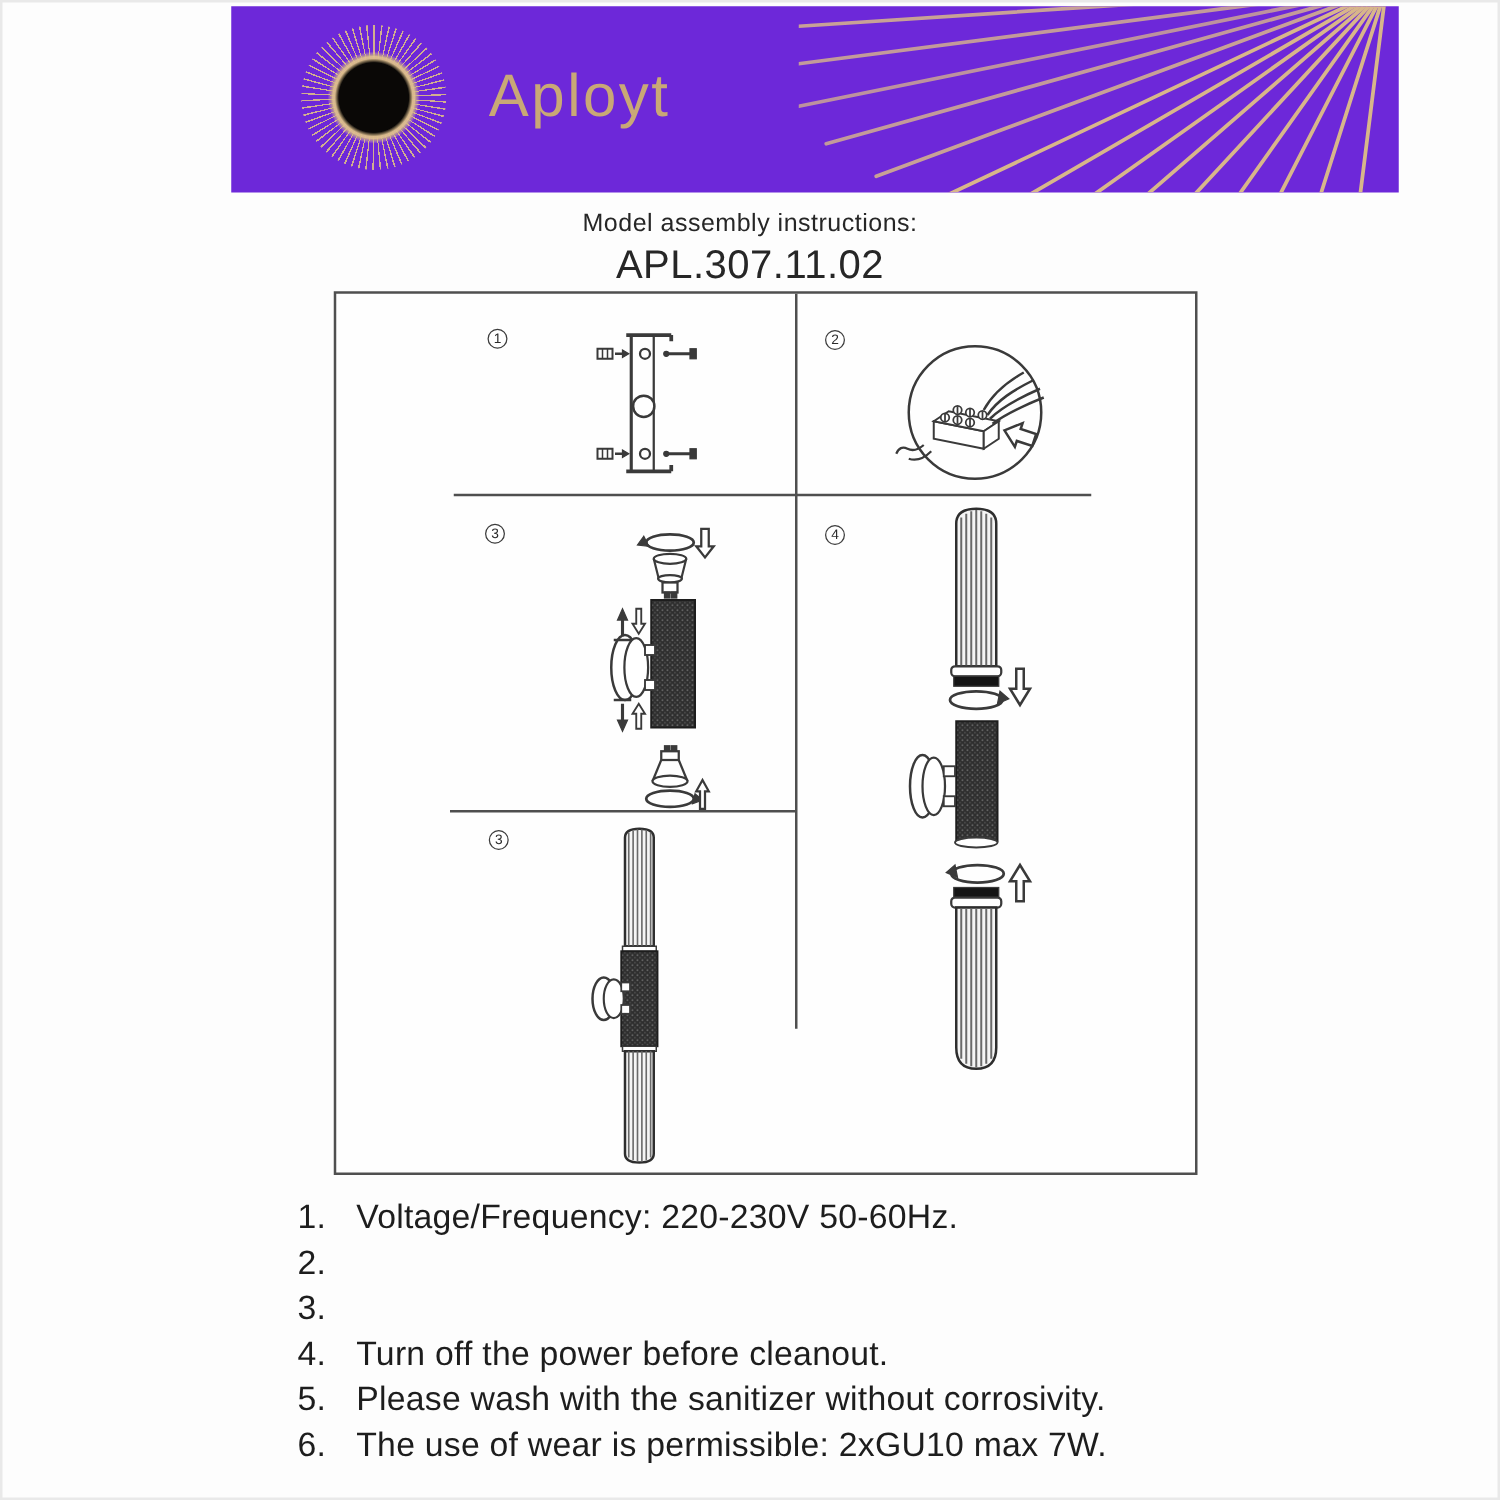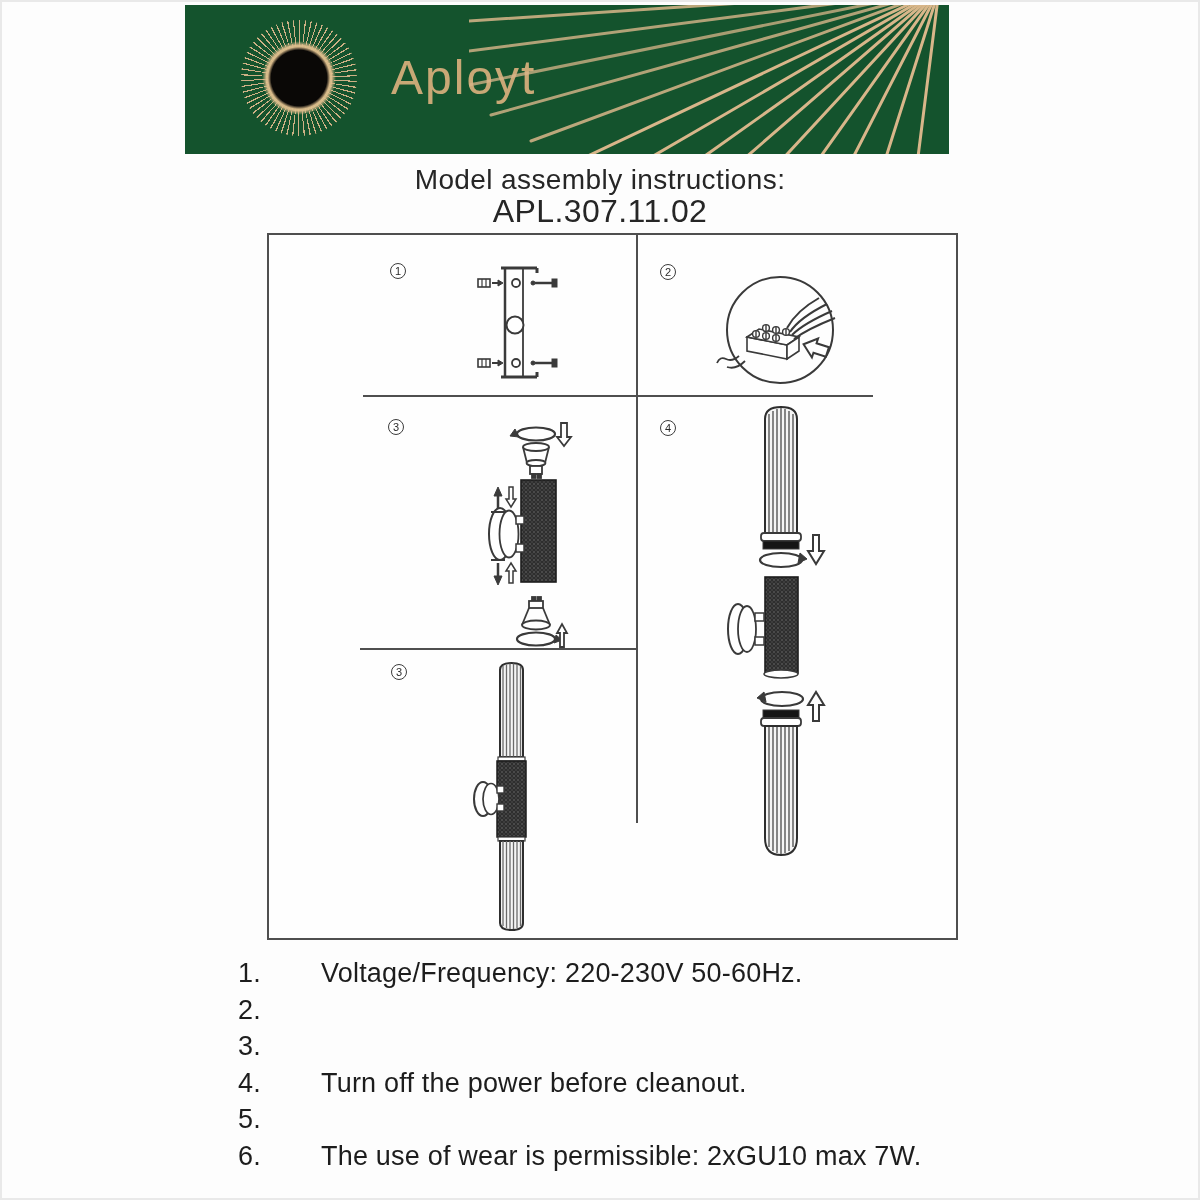--- a/index.html
+++ b/index.html
@@ -4,41 +4,41 @@
 <style>
   html,body{margin:0;padding:0;background:#ffffff;}
   .page{
     position:relative;width:1200px;height:1200px;margin:0 auto;
     background:#fdfdfd;overflow:hidden;
     font-family:"Liberation Sans", sans-serif;
     box-shadow:inset 0 0 0 2px #e9e9e9;
   }
   
   .banner{
-    position:absolute;left:185px;top:5px;width:764px;height:149px;
-    background:#14532d;overflow:hidden;
+    position:absolute;left:185px;top:5px;width:934px;height:149px;
+    background:#6d28d9;overflow:hidden;
   }
   .sunburst{
     position:absolute;left:56px;top:15px;width:116px;height:116px;border-radius:50%;
     background:repeating-conic-gradient(rgba(216,182,138,.95) 0deg 1.3deg, rgba(10,8,6,0) 1.3deg 5.8deg);
   }
   .sunburst::before{
     content:"";position:absolute;inset:0;border-radius:50%;
     background:
       radial-gradient(circle, rgba(10,8,6,0) 0 34%, rgba(236,203,150,.9) 38% 40%, rgba(10,8,6,0) 45%),
       radial-gradient(circle, #0a0806 0 37%, rgba(10,8,6,0) 43% 72%, rgba(10,8,6,.78) 90%, #0a0806 99%);
   }
   .brand{
     position:absolute;left:206px;top:44px;width:200px;
     color:#c9a876;font-size:48px;font-weight:300;letter-spacing:2px;line-height:58px;
   }
   .rays{position:absolute;right:0;top:0;width:480px;height:149px;}
   
   .title-wrap{position:absolute;left:0;top:163px;width:1200px;text-align:center;color:#262626;}
-  .title-line1{font-size:28px;letter-spacing:.4px;line-height:33px;}
+  .title-line1{font-size:20px;letter-spacing:.4px;line-height:33px;}
   .title-line2{font-size:32px;letter-spacing:.4px;line-height:31px;}
   
   .diagram{
     position:absolute;left:267px;top:233px;width:691px;height:707px;
     border:2px solid #4f4f4f;background:#fefefe;box-sizing:border-box;
   }
   .divider{position:absolute;background:#4f4f4f;}
   .div-vert{left:367px;top:0;width:2px;height:588px;}
   .div-h-main{left:94px;top:160px;width:510px;height:2px;}
   .div-h-left2{left:91px;top:413px;width:277px;height:2px;}
@@ -50,21 +50,21 @@
   .pn1{left:121px;top:28px;}
   .pn2{left:391px;top:29px;}
   .pn3{left:119px;top:184px;}
   .pn4{left:391px;top:185px;}
   .pn5{left:122px;top:429px;}
   .art{position:absolute;left:0;top:0;}
   
   .instructions{position:absolute;left:238px;top:956px;width:800px;color:#1d1d1d;}
   .ins-row{display:flex;height:36.5px;align-items:flex-start;font-size:27px;line-height:34px;letter-spacing:.2px;}
   .ins-num{width:47px;flex:0 0 47px;}
-  .ins-text{flex:1;white-space:nowrap;margin-left:36px;}
+  .ins-text{flex:1;white-space:nowrap;}
 </style>
 </head>
 <body>
 
 <div class="page">
 
   <div class="banner">
     <div class="sunburst"></div>
     <div class="brand">Aployt</div>
     <svg class="rays" viewBox="0 0 480 149">
@@ -304,20 +304,21 @@
     </div>
     <div class="ins-row">
       <span class="ins-num">3.</span>
     </div>
     <div class="ins-row">
       <span class="ins-num">4.</span>
       <span class="ins-text">Turn off the power before cleanout.</span>
     </div>
     <div class="ins-row">
       <span class="ins-num">5.</span>
+      <span class="ins-text">Please wash with the sanitizer without corrosivity.</span>
     </div>
     <div class="ins-row">
       <span class="ins-num">6.</span>
       <span class="ins-text">The use of wear is permissible: 2xGU10 max 7W.</span>
     </div>
   </div>
 
 </div>
 
 </body></html>

